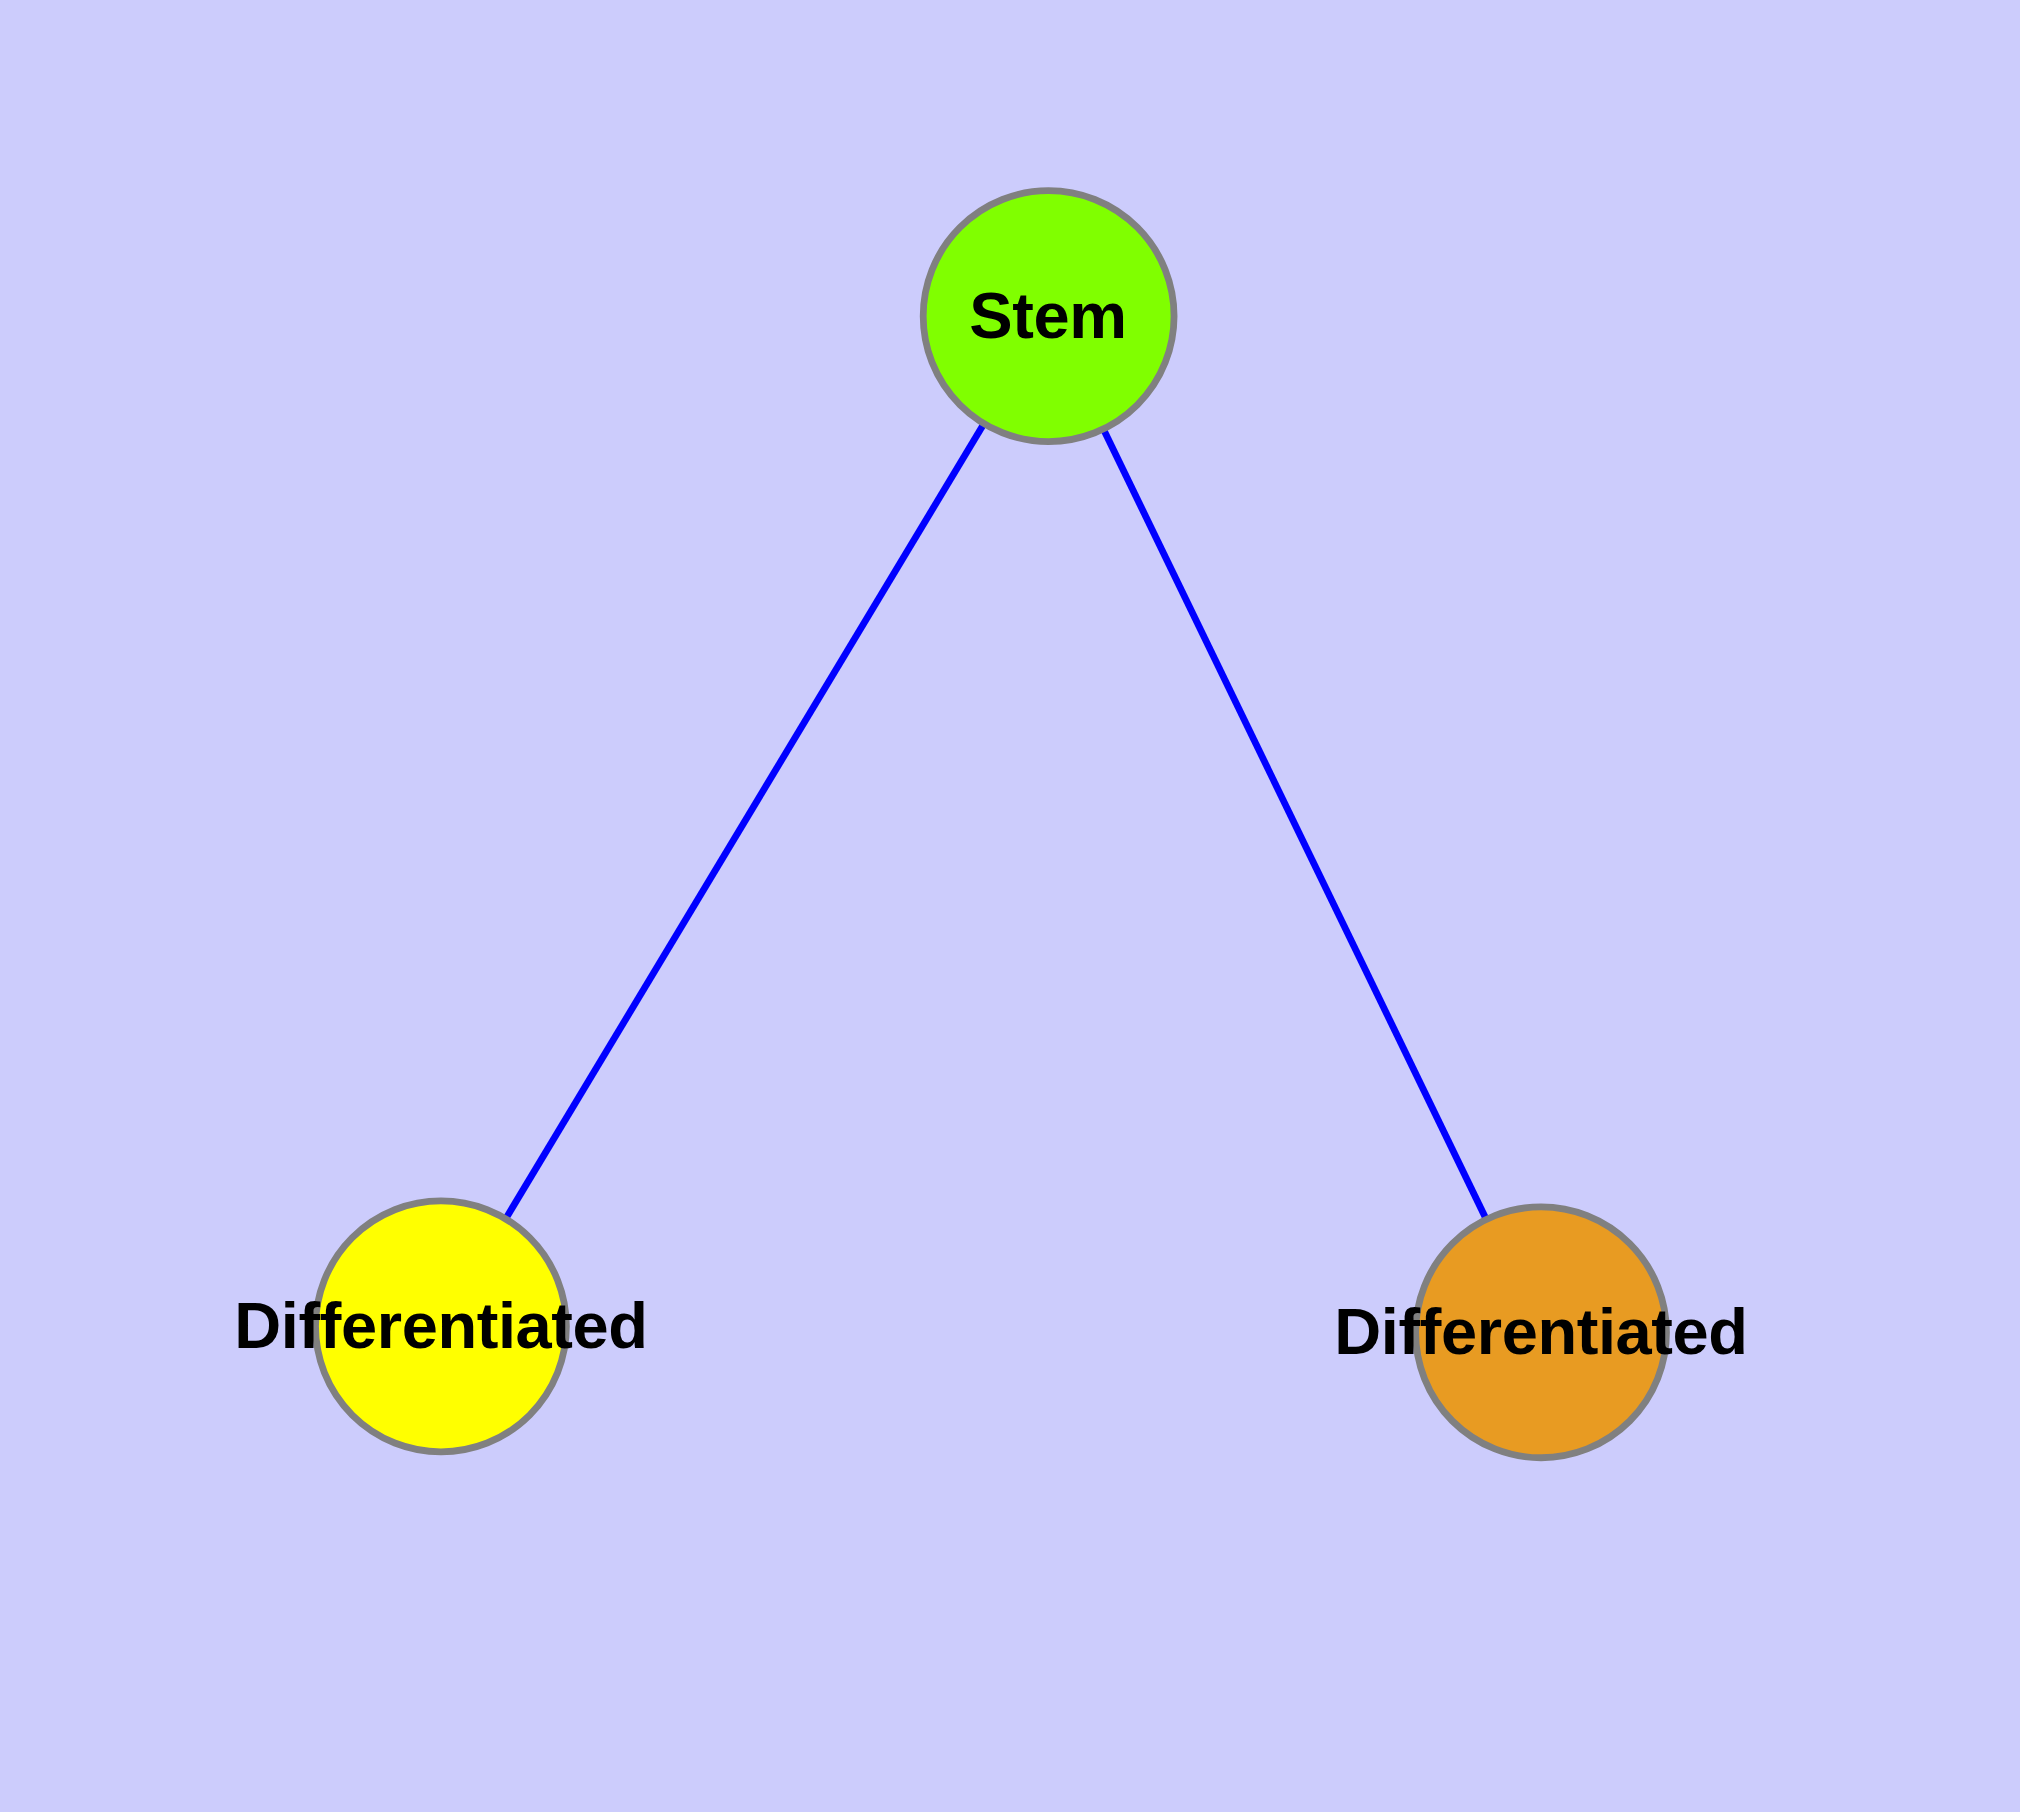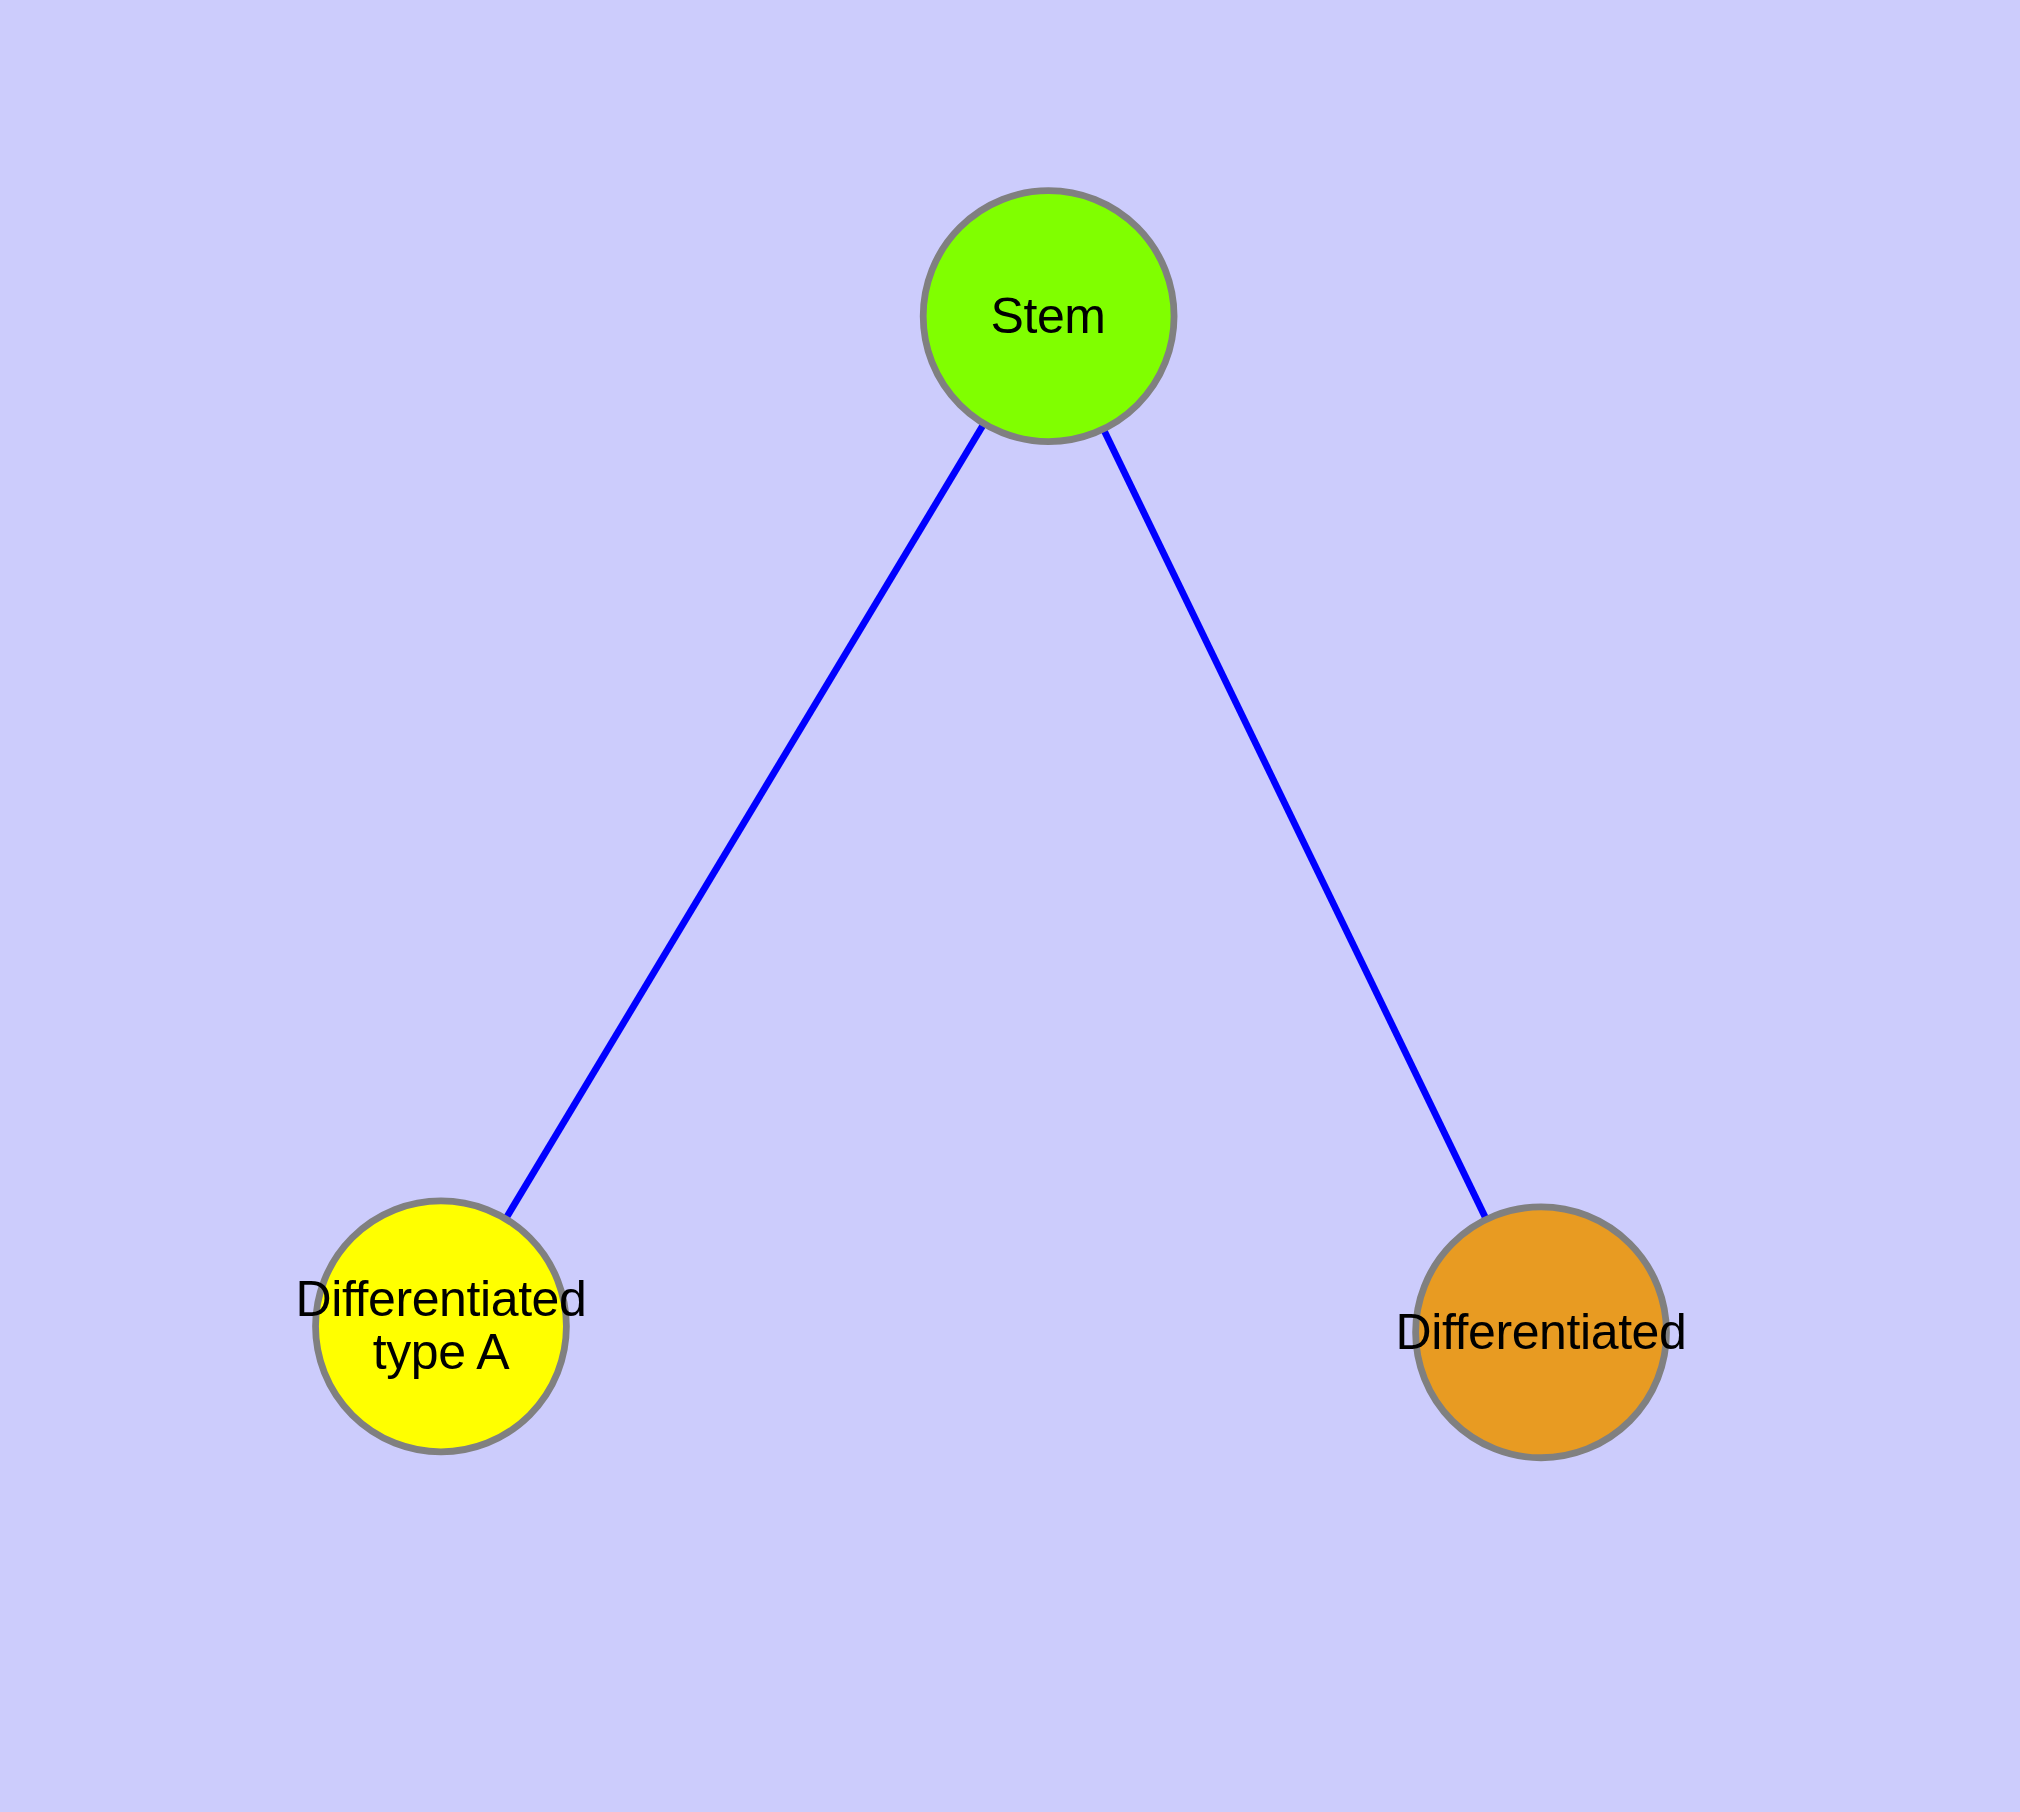--- a/index.html
+++ b/index.html
@@ -20,22 +20,22 @@
     left: 0;
     top: 0;
     width: 2021px;
     height: 1812px;
     display: block;
   }
   .node-label {
     position: absolute;
     text-align: center;
     font-family: "Liberation Sans", sans-serif;
-    font-weight: normal;
-    font-size: 50px;
+    font-weight: bold;
+    font-size: 65px;
     line-height: 1.06;
     color: #000000;
     white-space: pre;
     transform: translate(-50%, -50%);
     pointer-events: none;
     letter-spacing: -0.4px;
   }
 </style>
 </head>
 <body>
@@ -52,18 +52,18 @@
       </g>
     <g id="nodes-layer">
         <circle cx="1237" cy="373" r="148" fill="#80ff00" stroke="#808080" stroke-width="8"></circle>
         <circle cx="520" cy="1565" r="148" fill="#ffff00" stroke="#808080" stroke-width="8"></circle>
         <circle cx="1818" cy="1572" r="148" fill="#e89b22" stroke="#808080" stroke-width="8"></circle>
       </g>
   </svg>
 
   <div id="labels-layer">
       <div class="node-label" style="left: 1048px; top: 316px; color: rgb(0, 0, 0);"><div>Stem</div></div>
-      <div class="node-label" style="left: 441px; top: 1326px; color: rgb(0, 0, 0);"><div>Differentiated</div><div>type A</div></div>
+      <div class="node-label" style="left: 441px; top: 1326px; color: rgb(0, 0, 0);"><div>Differentiated</div></div>
       <div class="node-label" style="left: 1541px; top: 1332px; color: rgb(0, 0, 0);"><div>Differentiated</div></div>
     </div>
 
 </div>
 
 
 </body></html>

